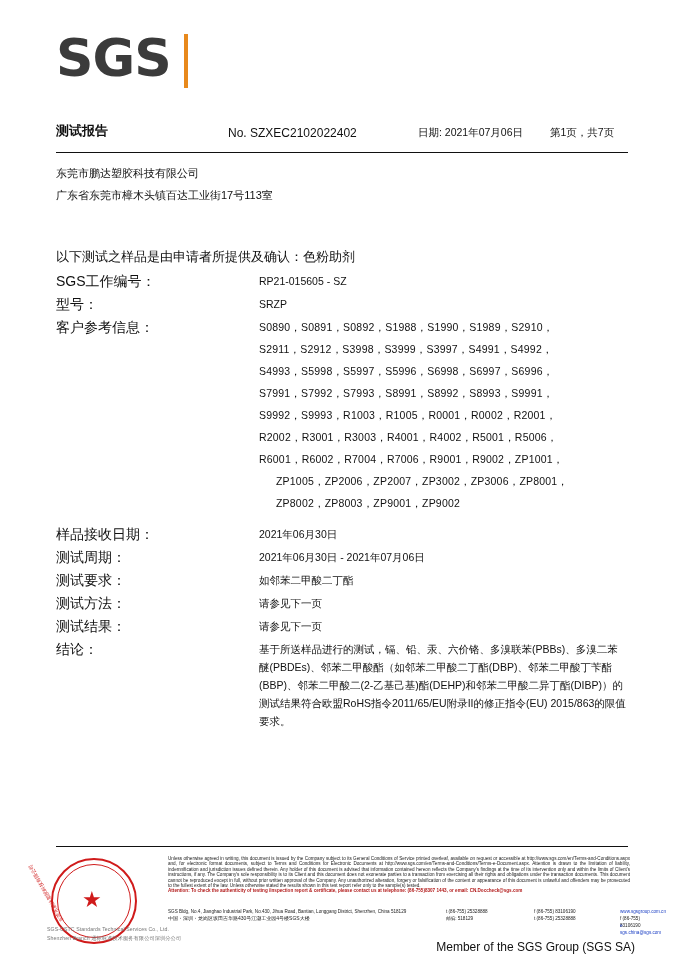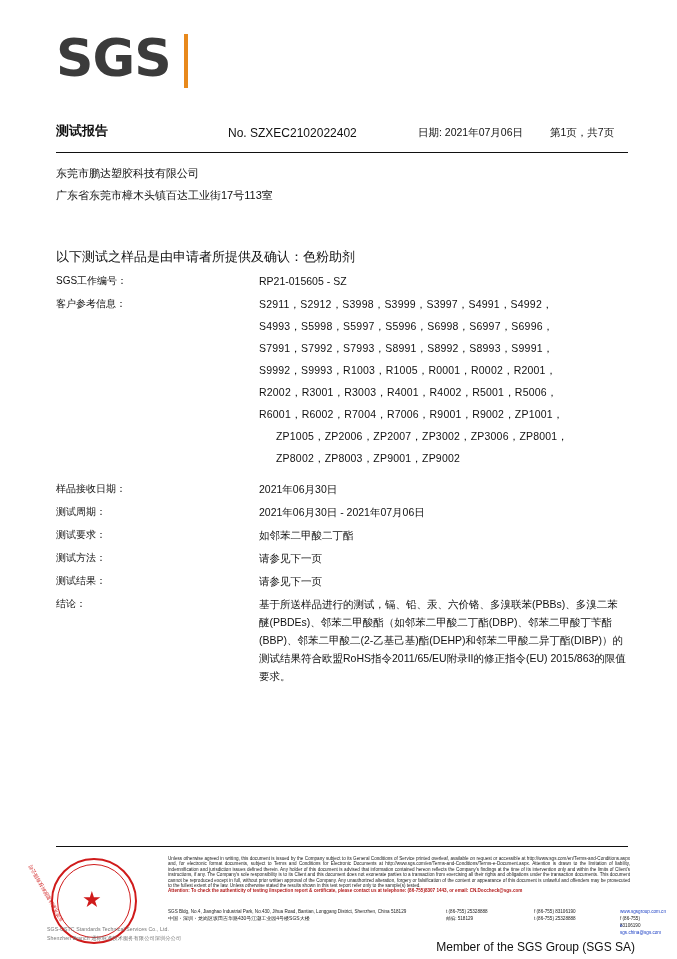--- a/index.html
+++ b/index.html
@@ -120,21 +120,21 @@
     width: 572px;
   }
   .field-row {
     display: flex;
     align-items: flex-start;
     margin-bottom: 1px;
   }
   .field-label {
     width: 172px;
     flex: 0 0 172px;
-    font-size: 10px;
+    font-size: 14px;
     color: #111;
     line-height: 22px;
   }
   .field-value {
     flex: 1;
     font-size: 10.5px;
     color: #111;
     line-height: 22px;
     margin-left: 31px;
   }
@@ -290,24 +290,29 @@
 
   <div class="intro">以下测试之样品是由申请者所提供及确认：色粉助剂</div>
 
   <div class="fields">
 
     <div class="field-row">
       <div class="field-label">SGS工作编号：</div>
       <div class="field-value">RP21-015605 - SZ</div>
     </div>
 
+    <div class="field-row">
+      <div class="field-label">型号：</div>
+      <div class="field-value">SRZP</div>
+    </div>
 
     <div class="field-row">
       <div class="field-label">客户参考信息：</div>
       <div class="field-value ref-lines">
+        <div class="ref-line">S0890，S0891，S0892，S1988，S1990，S1989，S2910，</div>
         <div class="ref-line">S2911，S2912，S3998，S3999，S3997，S4991，S4992，</div>
         <div class="ref-line">S4993，S5998，S5997，S5996，S6998，S6997，S6996，</div>
         <div class="ref-line">S7991，S7992，S7993，S8991，S8992，S8993，S9991，</div>
         <div class="ref-line">S9992，S9993，R1003，R1005，R0001，R0002，R2001，</div>
         <div class="ref-line">R2002，R3001，R3003，R4001，R4002，R5001，R5006，</div>
         <div class="ref-line">R6001，R6002，R7004，R7006，R9001，R9002，ZP1001，</div>
         <div class="ref-line indent">ZP1005，ZP2006，ZP2007，ZP3002，ZP3006，ZP8001，</div>
         <div class="ref-line indent">ZP8002，ZP8003，ZP9001，ZP9002</div>
       </div>
     </div>

